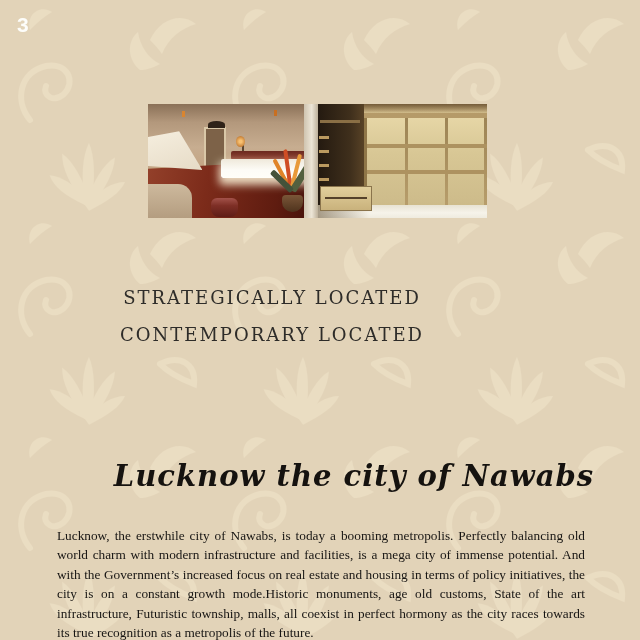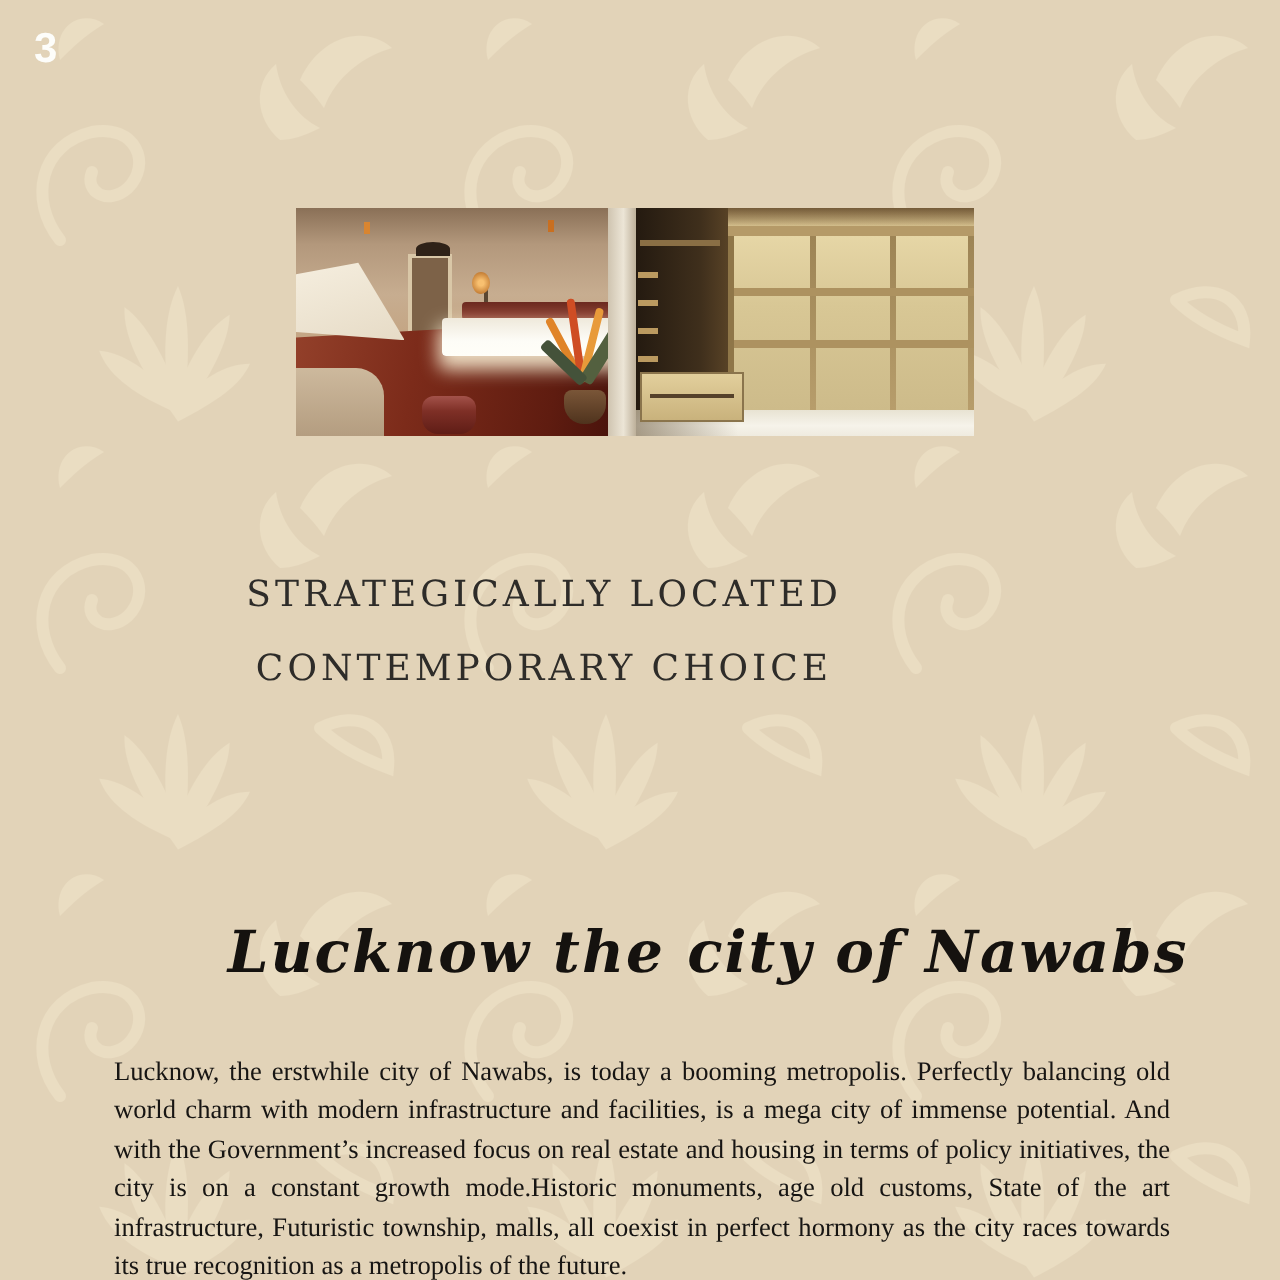--- a/index.html
+++ b/index.html
@@ -176,20 +176,20 @@
       <div class="w-floorshadow"></div>
       <div class="w-drawerunit">
         <div class="w-drawerline" style="position:absolute"></div>
       </div>
     </div>
 
   </div>
 
   <div class="headline">
     <div class="line">STRATEGICALLY LOCATED</div>
-    <div class="line">CONTEMPORARY CHOICE</div>
+    <div class="line">CONTEMPORARY LOCATED</div>
   </div>
 
   <div class="script-title">Lucknow the city of Nawabs</div>
 
   <div class="body-text">Lucknow, the erstwhile city of Nawabs, is today a booming metropolis. Perfectly balancing old world charm with modern infrastructure and facilities, is a mega city of immense potential. And with the Government’s increased focus on real estate and housing in terms of policy initiatives, the city is on a constant growth mode.Historic monuments, age old customs, State of the art infrastructure, Futuristic township, malls, all coexist in perfect hormony as the city races towards its true recognition as a metropolis of the future.</div>
 
 </div>
 
 </body></html>

